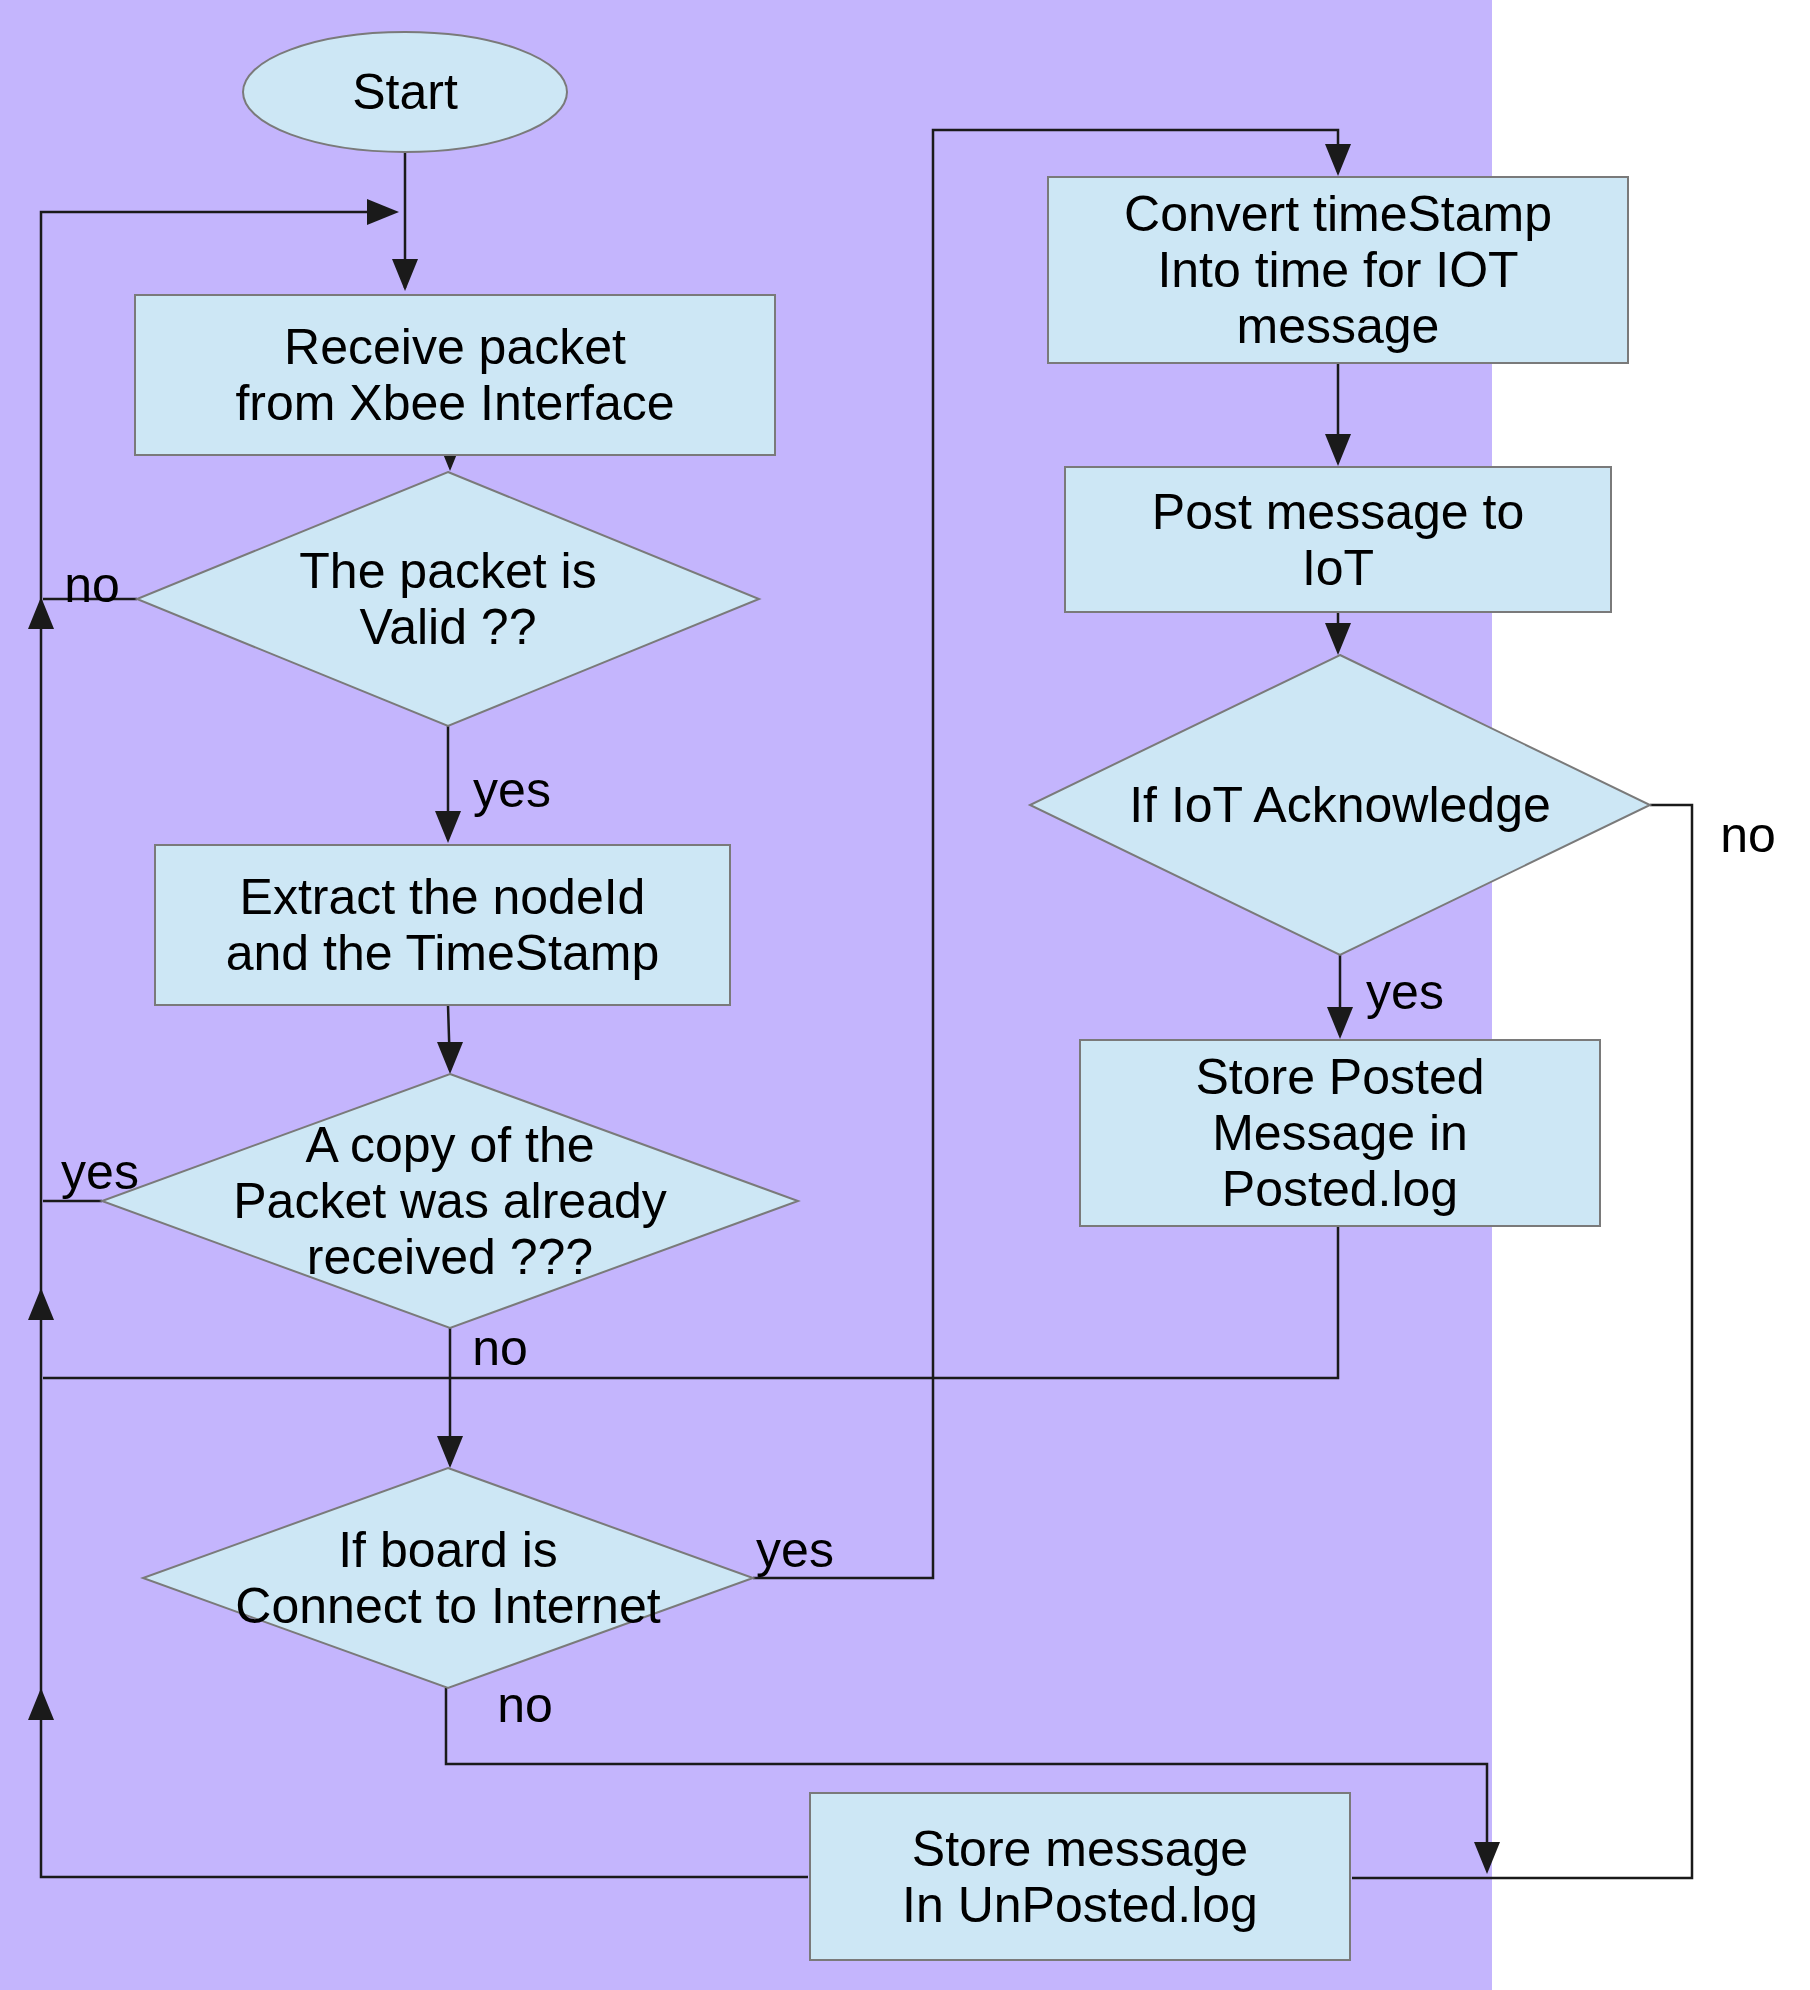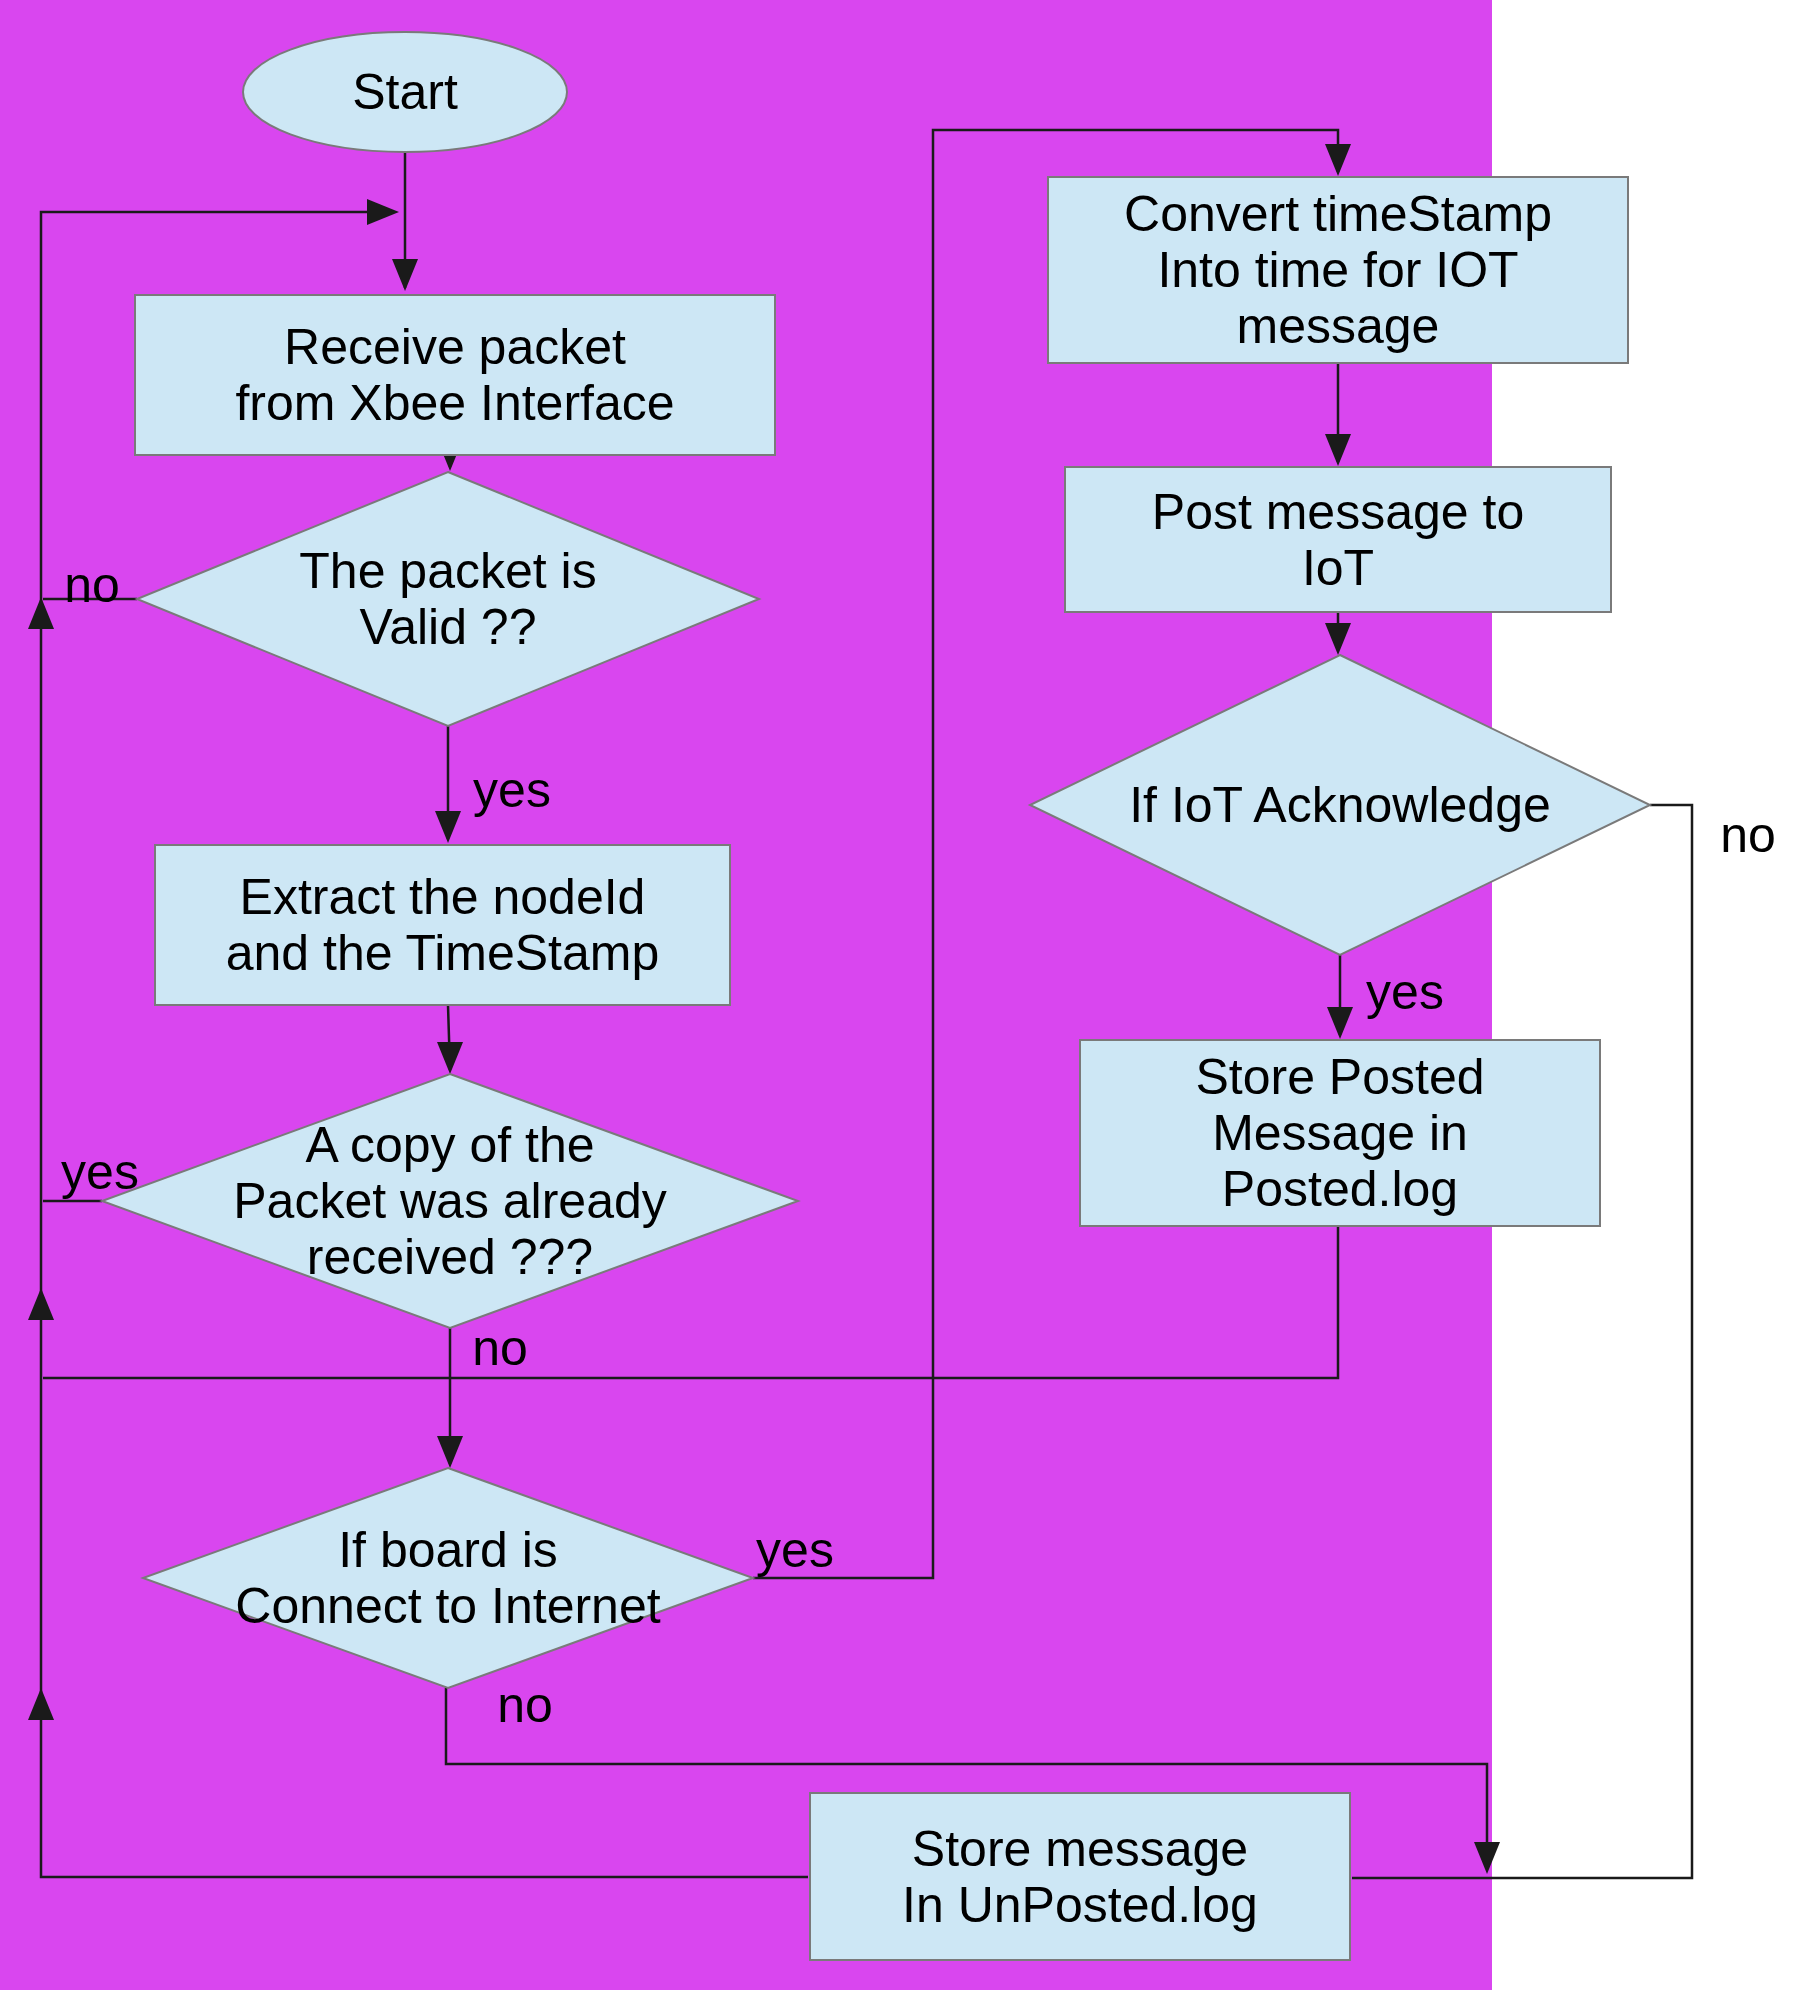--- a/index.html
+++ b/index.html
@@ -1,17 +1,17 @@
 <!DOCTYPE html>
 <html><head>
 <meta charset="utf-8">
 <style>
   html,body{margin:0;padding:0;background:#ffffff;}
   .canvas{
-    width:1492px;height:1990px;position:relative;background:#d946ef;
+    width:1492px;height:1990px;position:relative;background:#c4b5fd;
     font-family:"Liberation Sans", sans-serif;
   }
   svg{display:block}
   text{font-family:"Liberation Sans", sans-serif;}
 </style>
 </head>
 <body>
 
 <div class="canvas">
   <svg id="flow-svg" width="1810" height="1990" viewBox="0 0 1810 1990" xmlns="http://www.w3.org/2000/svg">

